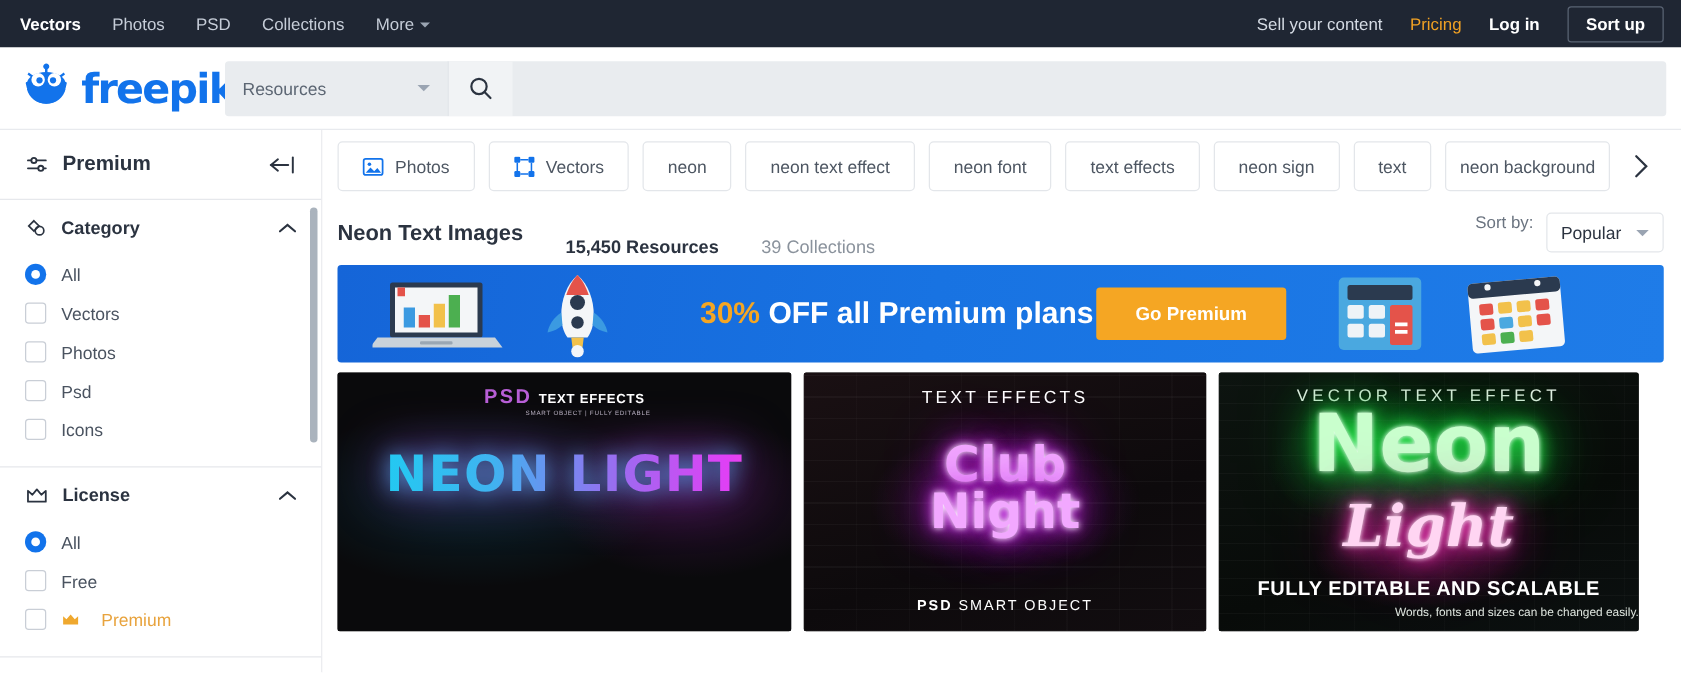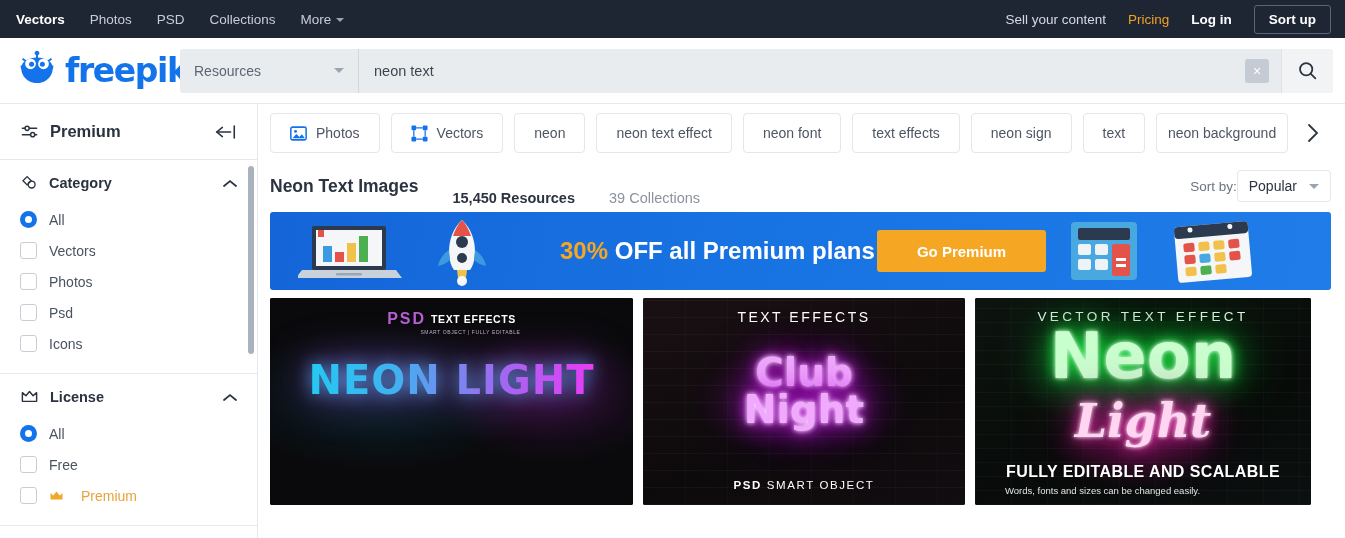--- a/index.html
+++ b/index.html
@@ -165,41 +165,41 @@
   .results-title { font-size: 17.5px; font-weight: bold; color: #2b3340; }
   .res-tab {
     font-size: 14.5px; color: #8a929c; margin-left: 34px;
     cursor: pointer; padding-bottom: 5px; position: relative; margin-top: 28px;
   }
   .res-tab.active { color: #2b3340; font-weight: bold; }
   .res-tab.active::after {
     content: ''; position: absolute; left: 0; right: 0; bottom: -6px;
     height: 2px; background: #2b3340;
   }
-  .sort-wrap { margin-left: auto; display: flex; align-items: center; }
+  .sort-wrap { margin-left: auto; display: flex; align-items: flex-start; gap: 10px; }
   .sort-label { font-size: 13.5px; color: #6b7480; }
   .sort-select {
     border: 1px solid #e3e6ea; border-radius: 4px; height: 32px;
     display: flex; align-items: center; gap: 12px; padding: 0 11px;
     font-size: 14px; color: #2b3340; cursor: pointer; background: #fff;
   }
 
   
   .banner {
     margin: 2px 14px 0 12px; height: 78px; border-radius: 3px;
     background: linear-gradient(100deg, #1565d8 0%, #1873e2 45%, #1f7ce8 100%);
     display: flex; align-items: center; position: relative; overflow: hidden;
   }
   .banner-text {
     position: absolute; left: 290px; font-size: 24px; font-weight: bold;
     color: #ffffff; white-space: nowrap;
   }
   .banner-pct { color: #f5a623; }
   .banner-btn {
-    position: absolute; left: 607px; width: 169px; height: 42px;
+    position: absolute; left: 607px; width: 152px; height: 42px;
     background: #f5a623; border-radius: 3px; border: none;
     color: #ffffff; font-size: 15px; font-weight: bold; cursor: pointer;
     font-family: "Liberation Sans", sans-serif;
   }
   .b-art { position: absolute; }
 
   
   .cards-row {
     display: flex; gap: 10px; padding: 8px 14px 0 12px;
   }
@@ -289,21 +289,21 @@
     font-size: 46px; font-style: italic; font-weight: bold;
     font-family: "DejaVu Serif", serif;
     color: #ffd5f2;
     text-shadow: 0 0 4px #ffffff, 0 0 14px #ff3ec0, 0 0 32px #e0189f, 0 0 56px #b01080;
   }
   .c3-b1 {
     position: absolute; bottom: 24px; left: 0; right: 0; text-align: center;
     font-size: 16px; font-weight: bold; color: #ffffff; letter-spacing: .4px;
   }
   .c3-b2 {
-    position: absolute; bottom: 9px; left: 15px; right: 0; text-align: left;
+    position: absolute; bottom: 9px; left: 15px; right: 0; text-align: right;
     font-size: 9.5px; color: #dfe6df; padding-left: 15px;
   }
 </style>
 </head>
 <body>
 
 <div class="topnav">
   <div class="topnav-left">
     <span class="nav-link active">Vectors</span>
     <span class="nav-link">Photos</span>
@@ -337,24 +337,20 @@
       <path d="M9.5 22h31c-1.6 7.3-8 12-15.5 12S11.1 29.3 9.5 22z" fill="#1273eb"></path>
       <path d="M10.5 22h29a14.8 14.8 0 0 1-.6 2.1H11.1A14.8 14.8 0 0 1 10.5 22z" fill="#ffffff" opacity="0"></path>
     </svg>
     <span class="logo-text">freepik</span>
   </div>
 
   <div class="search-shell">
     <div class="resource-select">
       <span>Resources</span>
       <i class="sel-caret"></i>
-    </div>
-    <div class="search-input-wrap">
-      <input class="search-input" value="neon text" style="">
-      <button class="clear-btn">×</button>
     </div>
     <div class="search-go">
       <svg width="21" height="21" viewBox="0 0 24 24" fill="none" stroke="#2b3340" stroke-width="2">
         <circle cx="10.5" cy="10.5" r="7"></circle>
         <line x1="15.8" y1="15.8" x2="21" y2="21" stroke-linecap="round"></line>
       </svg>
     </div>
   </div>
 </div>
 

